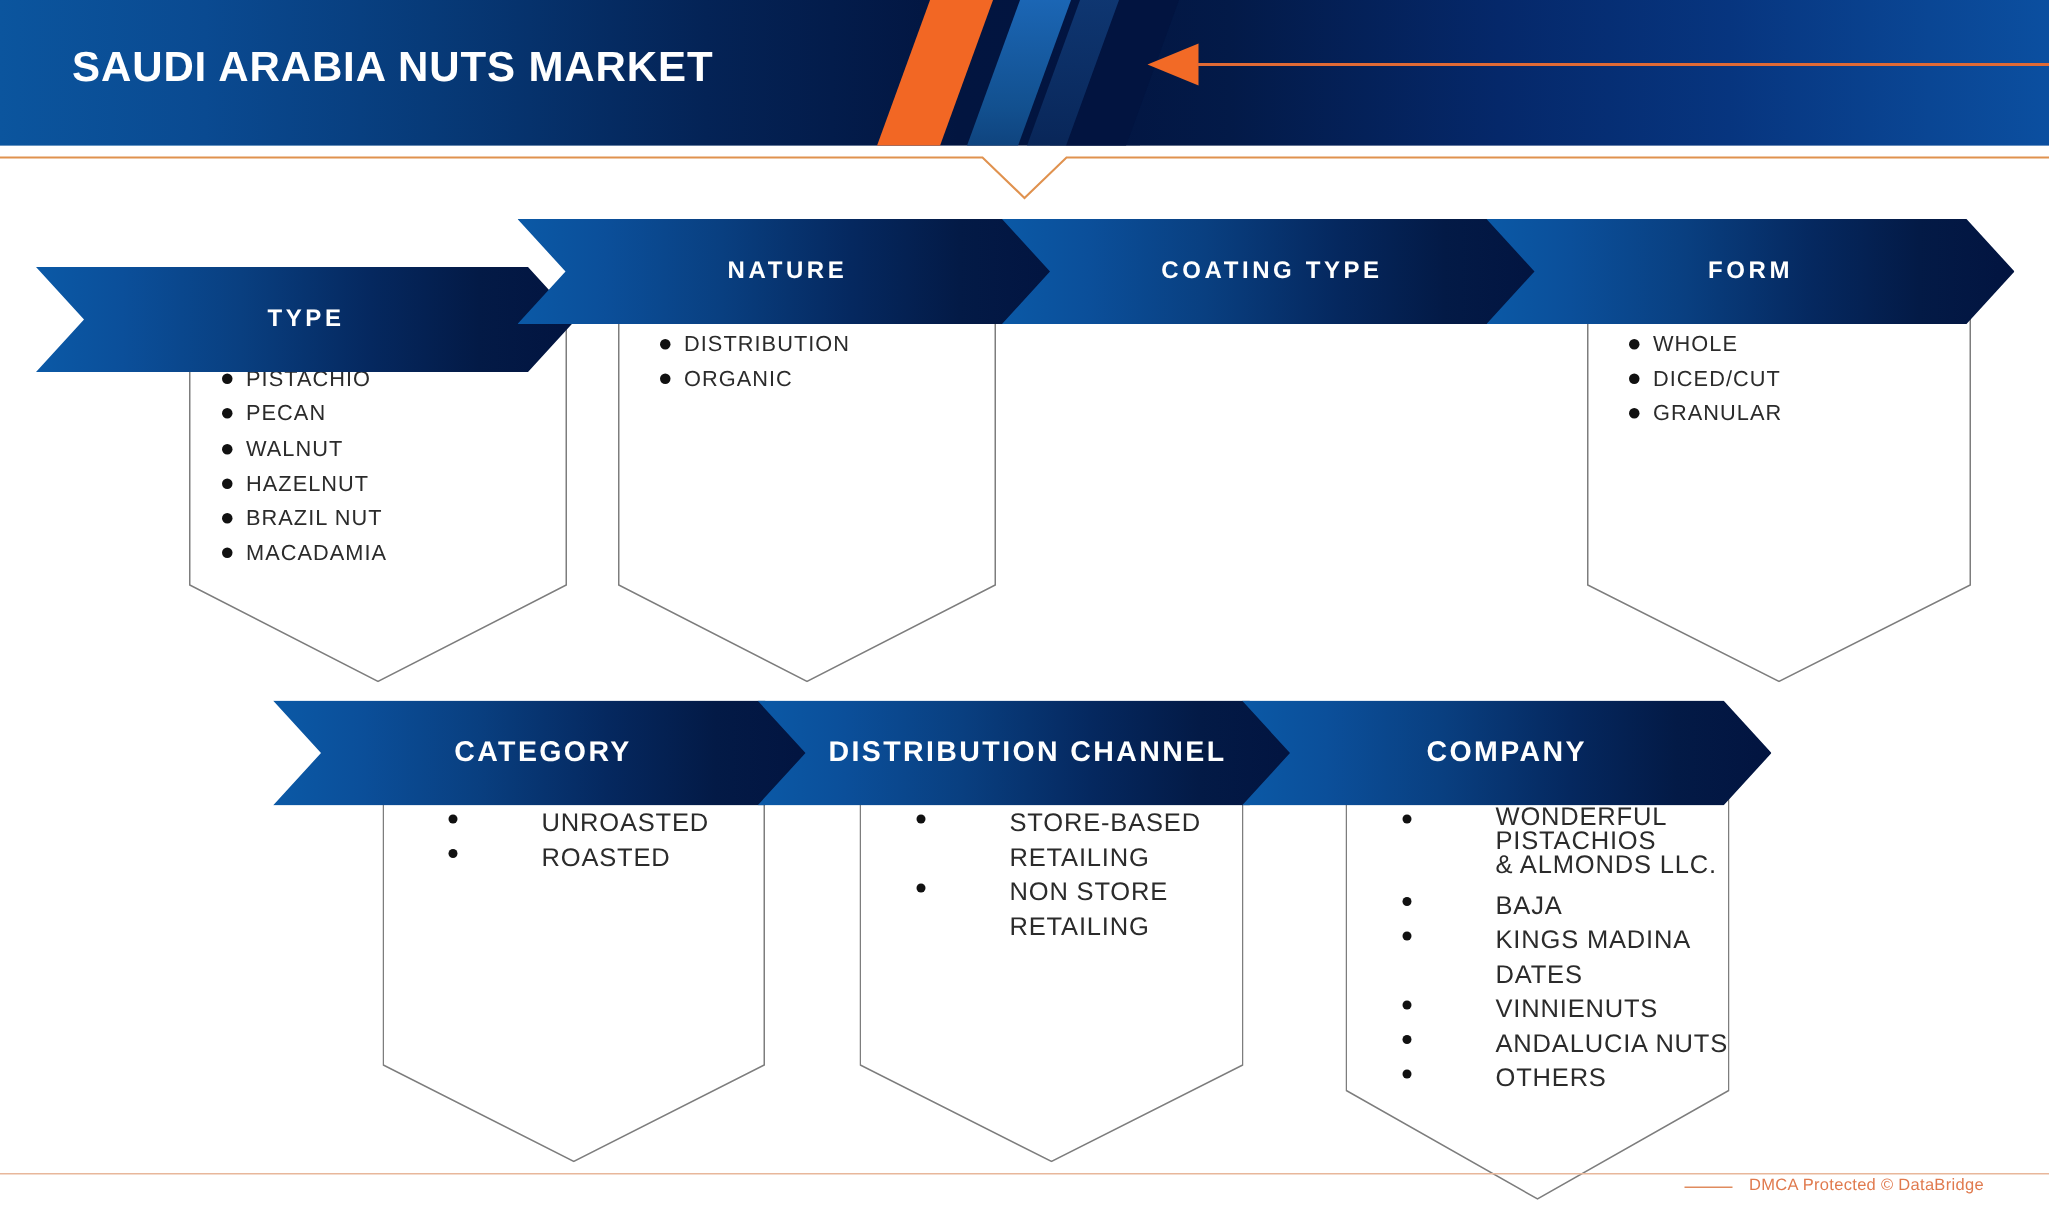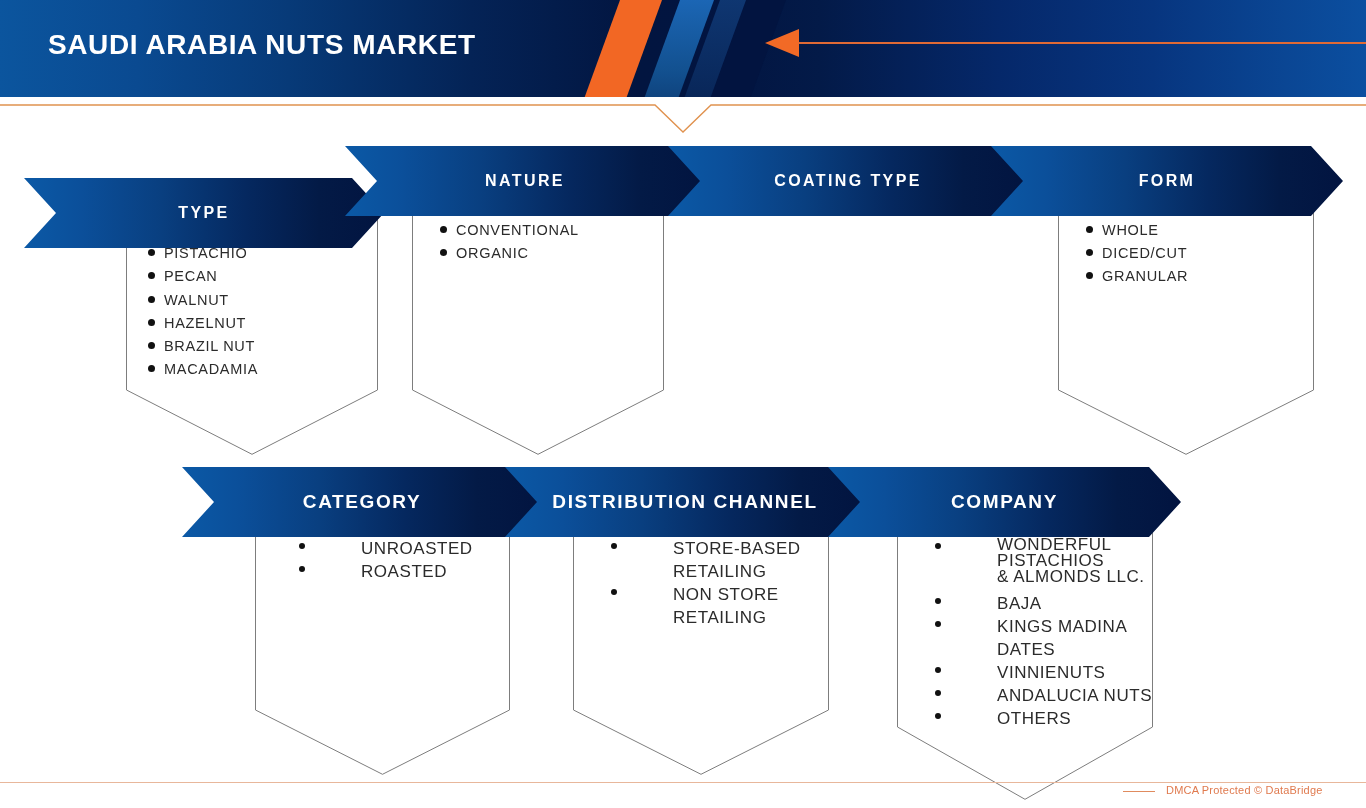--- a/index.html
+++ b/index.html
@@ -172,21 +172,21 @@
       </div>
   </div>
 
   <div class="panel row1" style="left:412px;top:205px;width:252px;height:250px;">
     <svg width="252" height="250" viewBox="0 0 252 250">
       <path d="M0.5 0 L0.5 185 L126 249.3 L251.5 185 L251.5 0" fill="#ffffff" stroke="#7d7d7d" stroke-width="1"></path>
     </svg>
     <div class="items" style="padding-left:28px;">
         <div class="item">
           <span class="bullet"></span>
-          <span class="item-text">CONVENTIONAL</span>
+          <span class="item-text">DISTRIBUTION</span>
         </div>
         <div class="item">
           <span class="bullet"></span>
           <span class="item-text">ORGANIC</span>
         </div>
       </div>
   </div>
 
 
   <div class="panel row1" style="left:1058px;top:205px;width:256px;height:250px;">

